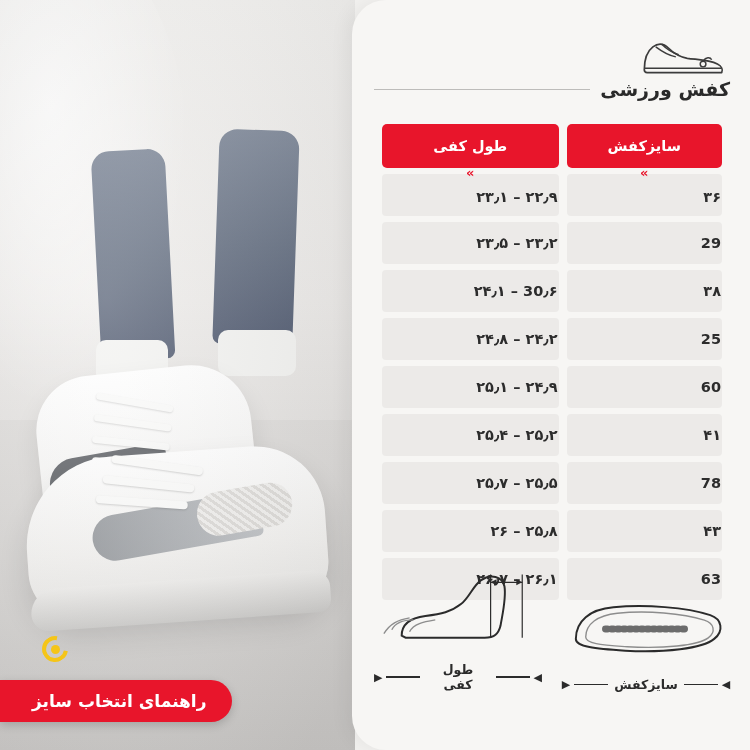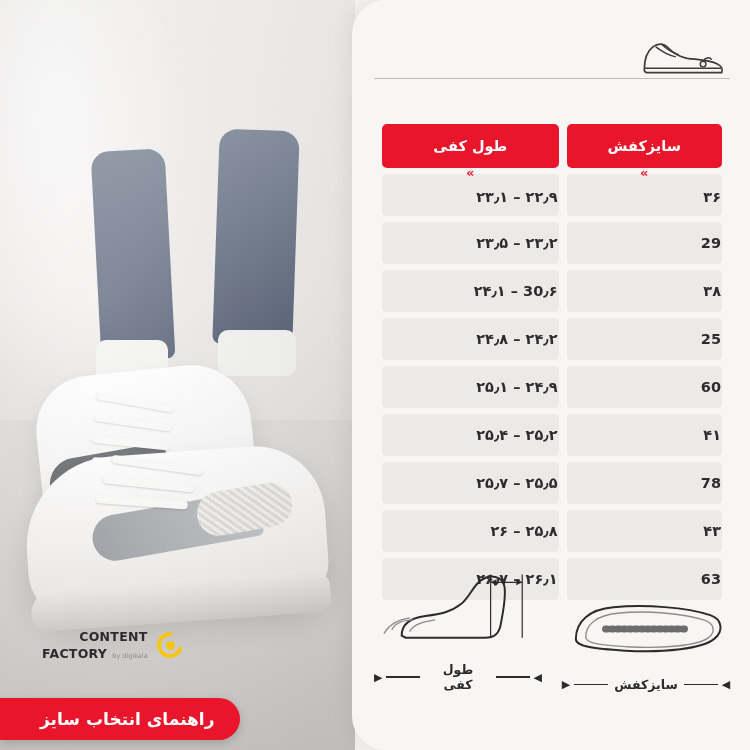--- a/index.html
+++ b/index.html
@@ -161,24 +161,24 @@
   .diagram { width: 168px; text-align: center; }
   .diagram .cap {
     margin-top: 6px; font-size: 12.5px; font-weight: bold; color: #2b2b2b;
     display: flex; align-items: center; justify-content: center; gap: 6px;
   }
   .arrow-line { display:flex; align-items:center; gap:4px; color:#2b2b2b; }
   .arrow-line .bar { width: 34px; height: 1.5px; background: #2b2b2b; }
 
   
   .footer-tag {
-    position: absolute; left: 0; bottom: 10px;
+    position: absolute; left: 0; bottom: 28px;
     background: #e8152b; color: #fff;
     border-top-right-radius: 22px; border-bottom-right-radius: 22px;
-    padding: 11px 26px 11px 40px; font-size: 17px; font-weight: bold;
+    padding: 11px 26px 11px 32px; font-size: 17px; font-weight: bold;
     box-shadow: 0 3px 10px rgba(0,0,0,.18);
   }
   .brand {
     position: absolute; left: 42px; bottom: 88px;
     display: flex; align-items: center; gap: 9px;
   }
   .brand .mark { width: 26px; height: 26px; position: relative; }
   .brand .mark .ring {
     position:absolute; inset:0; border-radius:50%;
     border: 4px solid #f5c518; border-right-color: transparent; transform: rotate(-35deg);
@@ -235,20 +235,21 @@
     <svg class="shoe-logo" viewBox="0 0 120 80">
       <path d="M6,62 C6,48 10,36 18,30 C26,24 34,26 40,32 C46,38 54,44 66,46 C80,48 96,48 108,54 C114,57 116,62 114,66 L10,66 C7,66 6,64 6,62 Z" fill="none" stroke="#3c3c3c" stroke-width="2.4" stroke-linejoin="round"></path>
       <path d="M22,30 C30,36 40,42 50,44" fill="none" stroke="#3c3c3c" stroke-width="2"></path>
       <path d="M30,26 C36,32 44,38 54,41" fill="none" stroke="#3c3c3c" stroke-width="2"></path>
       <path d="M6,60 L114,60" fill="none" stroke="#3c3c3c" stroke-width="2"></path>
       <circle cx="88" cy="54" r="4" fill="none" stroke="#3c3c3c" stroke-width="2"></circle>
       <path d="M88,50 C92,44 98,44 100,48" fill="none" stroke="#3c3c3c" stroke-width="2"></path>
     </svg>
 
     <div class="title-row">
+      <span class="ttl">کفش ورزشی</span>
       <span class="rule"></span>
     </div>
 
     <table class="sizes">
       <thead>
         <tr>
           <th>
             <span>سایزکفش</span>
             <span class="chev">»</span>
           </th>
@@ -345,22 +346,17 @@
       </div>
 
     </div>
   </div>
 
   <div class="brand">
     <span class="mark">
       <span class="ring"></span>
         <span class="dot"></span>
     </span>
-    <span class="txt">
-      <span class="l1">CONTENT</span><br>
-      <span class="l2">FACTORY</span>
-      <span class="l3">by digikala</span>
-    </span>
   </div>
 
   <div class="footer-tag">راهنمای انتخاب سایز</div>
 
 </div>
 
 </body></html>

